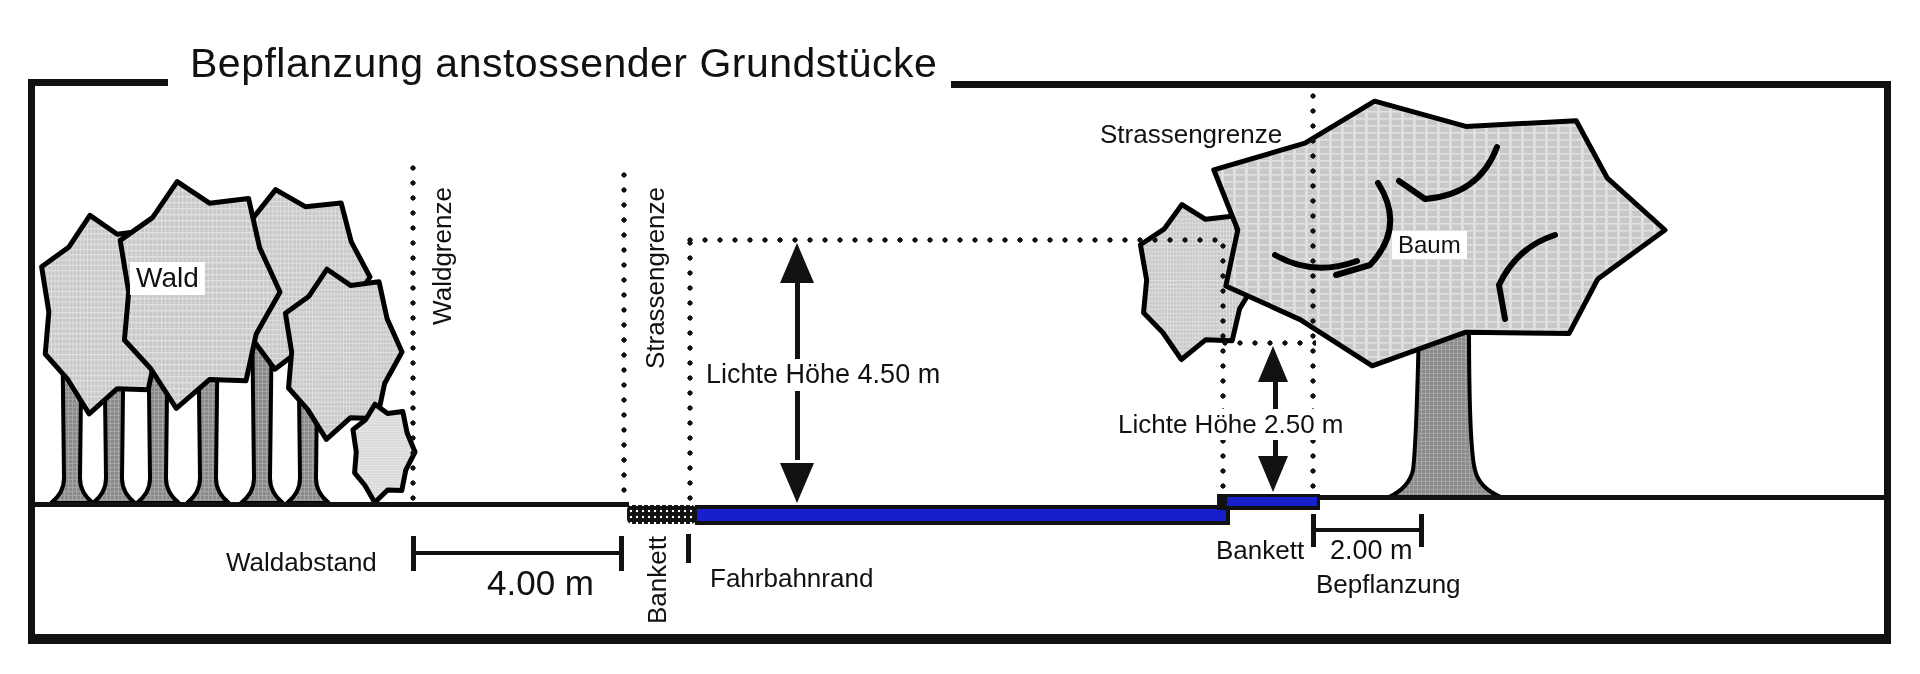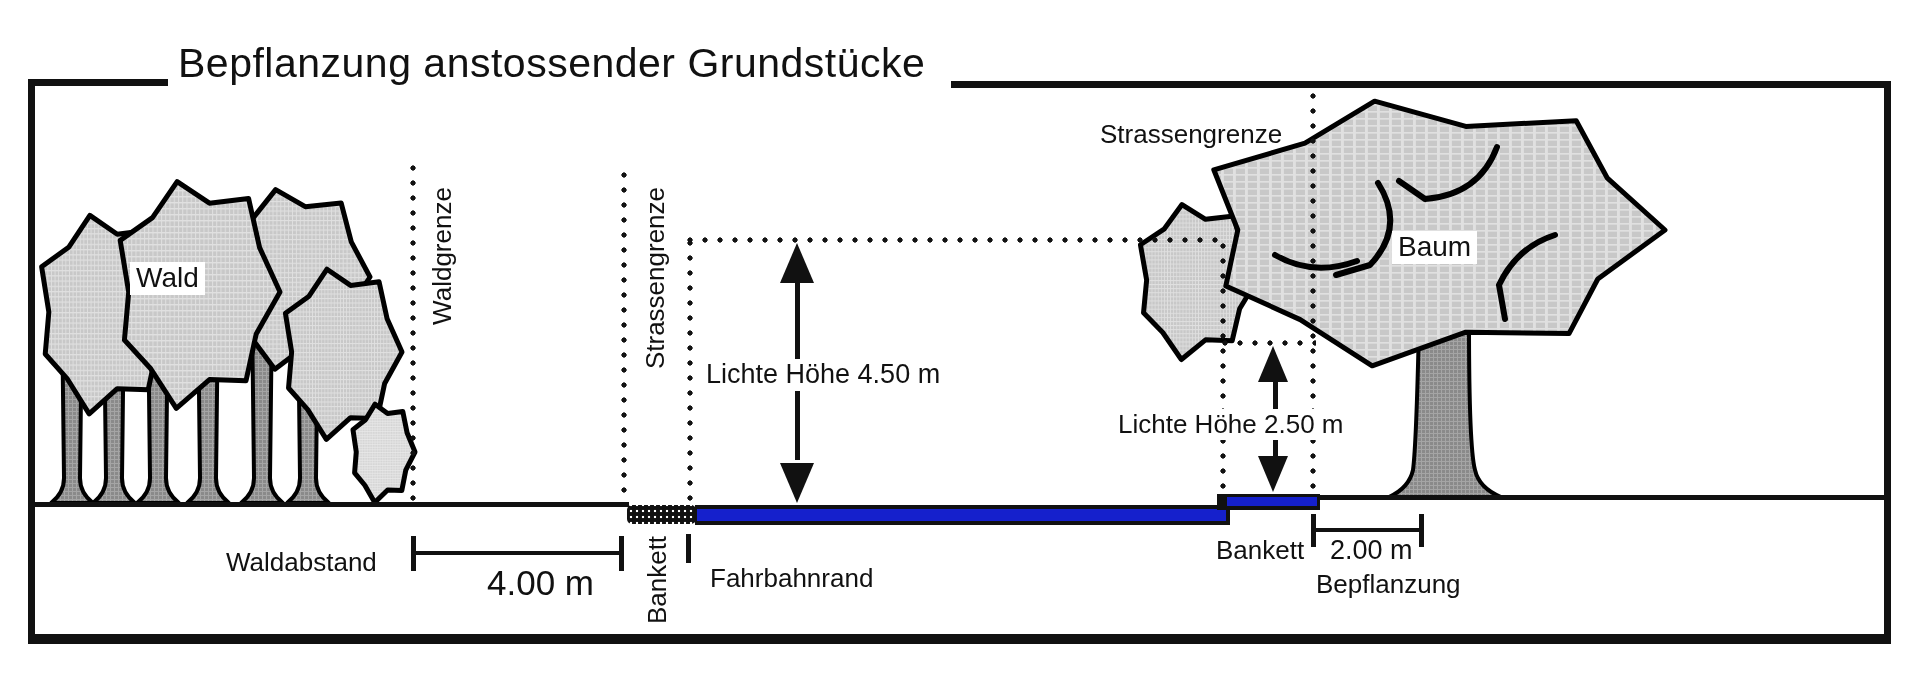--- a/index.html
+++ b/index.html
@@ -43,21 +43,21 @@
 <body>
 
 <div id="stage">
 
   <div class="frame" style="left:28px;top:79px;width:7px;height:565px;"></div>
   <div class="frame" style="left:28px;top:79px;width:140px;height:7px;"></div>
   <div class="frame" style="left:951px;top:81px;width:940px;height:7px;"></div>
   <div class="frame" style="left:1884px;top:81px;width:7px;height:563px;"></div>
   <div class="frame" style="left:28px;top:634px;width:1863px;height:10px;"></div>
 
-  <div class="title" style="left:178px;top:40px;">Bepflanzung anstossender Grundstücke</div>
+  <div class="title" style="left:190px;top:40px;">Bepflanzung anstossender Grundstücke</div>
 
   <svg style="left:30px;top:152px;" width="395" height="355" viewBox="0 0 395 355">
     <defs>
       <pattern id="htCanopy" width="5" height="5" patternUnits="userSpaceOnUse">
         <rect width="5" height="5" fill="#c8c8c8"></rect>
         <rect width="1.2" height="5" fill="#e0e0e0"></rect>
         <rect width="5" height="1.2" fill="#e0e0e0"></rect>
       </pattern>
       <pattern id="htTrunk" width="4" height="4" patternUnits="userSpaceOnUse">
         <rect width="4" height="4" fill="#8a8a8a"></rect>
@@ -162,17 +162,17 @@
 
   <div class="rot" style="left:555px;top:263px;width:200px;height:30px;">Strassengrenze</div>
   <div class="rot" style="left:605px;top:565px;width:104px;height:30px;">Bankett</div>
   <div class="lbl" style="left:710px;top:564px;">Fahrbahnrand</div>
   <div class="lbl whitebg" style="left:700px;top:359px;font-size:27px;">Lichte Höhe 4.50 m</div>
 
   <div class="lbl whitebg" style="left:1112px;top:409px;">Lichte Höhe 2.50 m</div>
   <div class="lbl" style="left:1100px;top:120px;">Strassengrenze</div>
   <div class="lbl" style="left:1216px;top:536px;">Bankett</div>
 
-  <div class="lbl whitebg" style="left:1392px;top:231px;font-size:28px;">Baum</div>
+  <div class="lbl whitebg" style="left:1392px;top:231px;font-size:24px;">Baum</div>
   <div class="lbl" style="left:1330px;top:536px;font-size:27px;">2.00 m</div>
   <div class="lbl" style="left:1316px;top:570px;">Bepflanzung</div>
 
 </div>
 
 </body></html>

